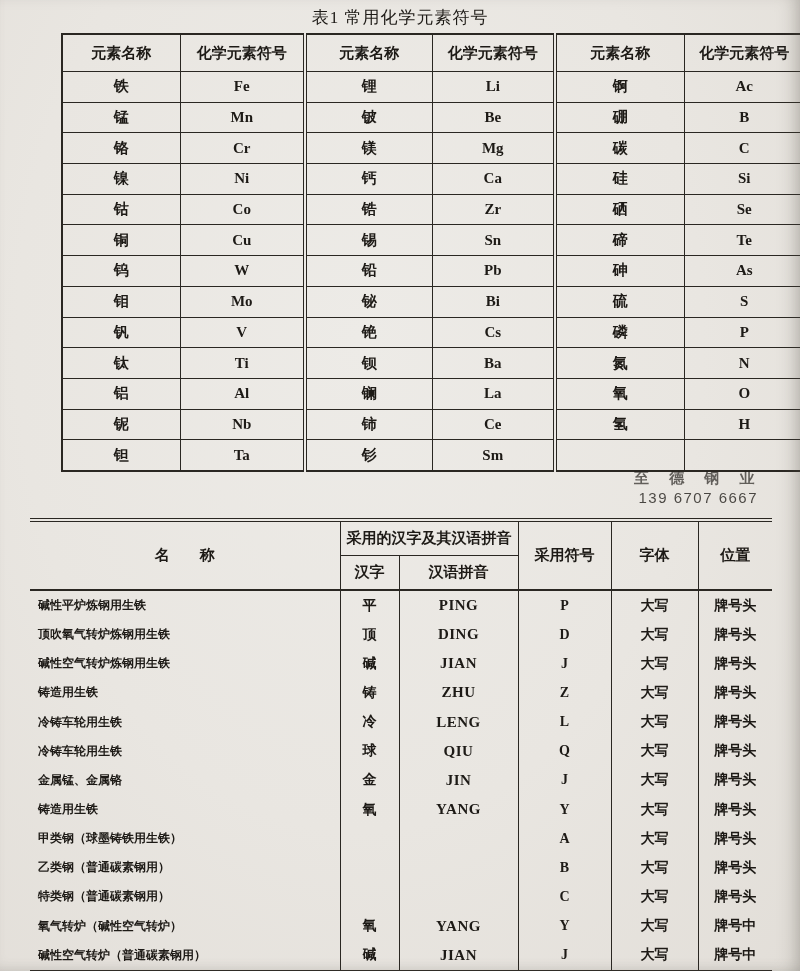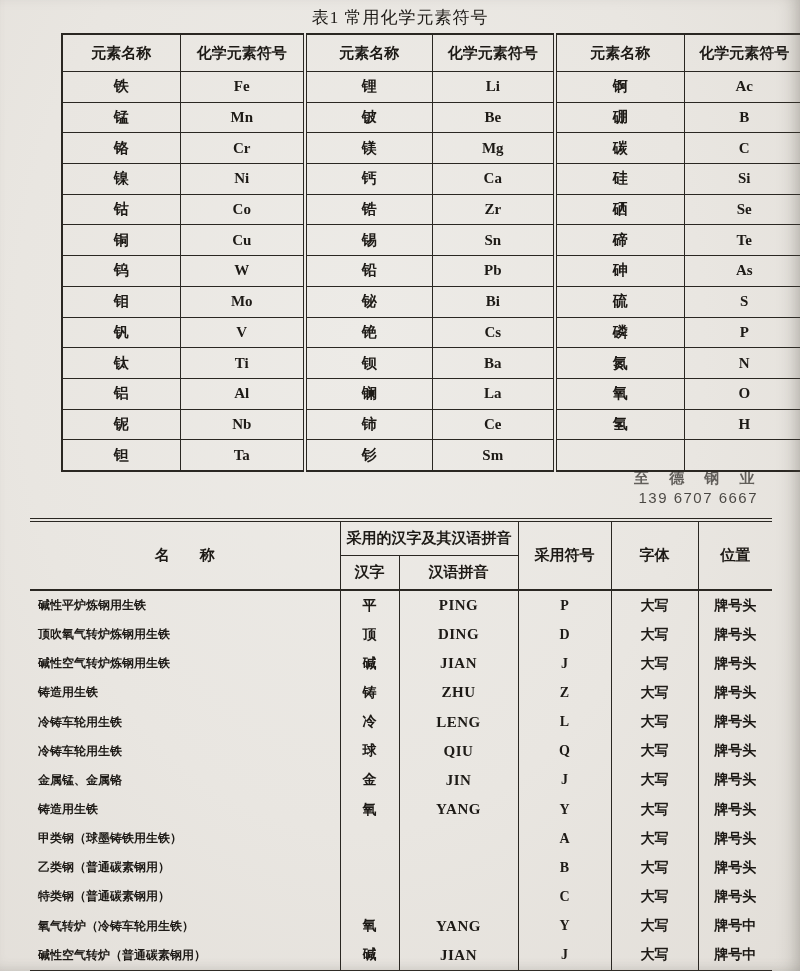--- a/index.html
+++ b/index.html
@@ -316,21 +316,21 @@
         </tr>
         <tr>
           <td>特类钢（普通碳素钢用）</td>
           <td></td>
           <td class="pinyin"></td>
           <td>C</td>
           <td>大写</td>
           <td>牌号头</td>
         </tr>
         <tr>
-          <td>氧气转炉（冷铸车轮用生铁）</td>
+          <td>氧气转炉（碱性空气转炉）</td>
           <td>氧</td>
           <td class="pinyin">YANG</td>
           <td>Y</td>
           <td>大写</td>
           <td>牌号中</td>
         </tr>
         <tr>
           <td>碱性空气转炉（普通碳素钢用）</td>
           <td>碱</td>
           <td class="pinyin">JIAN</td>

